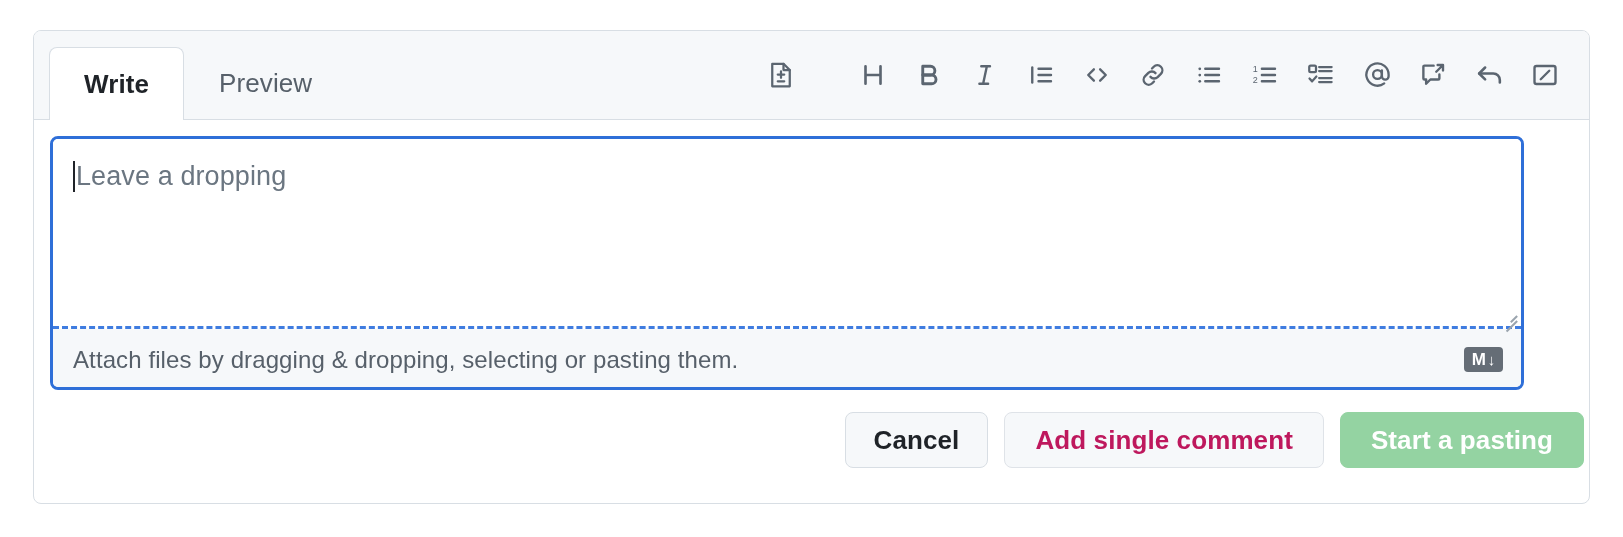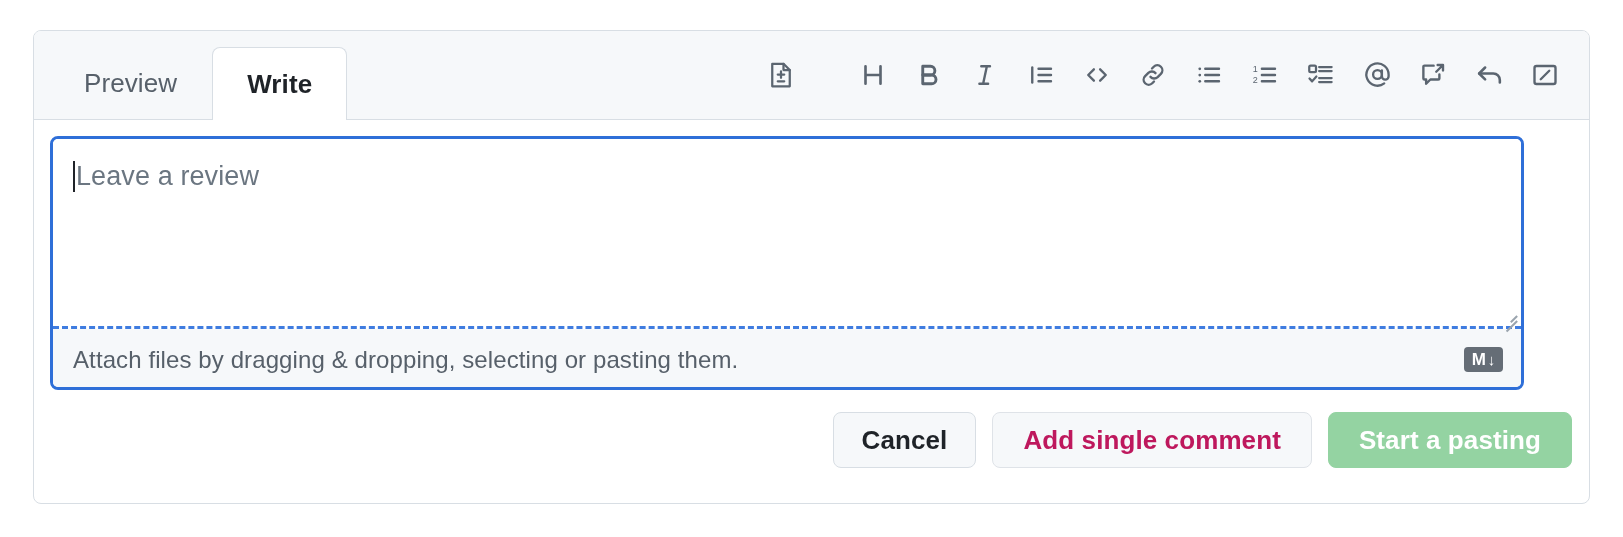--- a/index.html
+++ b/index.html
@@ -204,21 +204,21 @@
   }
   .md-badge span.arrow {
     font-size: 15px;
     line-height: 1;
     font-weight: bold;
   }
 
   
   .actions {
     position: absolute;
-    right: 17px;
+    right: 5px;
     top: 381px;
     display: flex;
     align-items: flex-end;
     gap: 16px;
   }
 
   .btn {
     height: 56px;
     display: flex;
     align-items: center;
@@ -257,25 +257,25 @@
 </head>
 <body>
 
 <div id="root">
 
   <div class="comment-box">
 
     <div class="tab-header">
 
       <div class="tabnav">
+        <div class="tab is-selected">
+          <span>Write</span>
+        </div>
         <div class="tab">
           <span>Preview</span>
-        </div>
-        <div class="tab is-selected">
-          <span>Write</span>
         </div>
       </div>
 
       <div class="toolbar">
 
         <button class="tb-btn tb-gap-lg">
           <span>
             <svg width="30" height="30" viewBox="0 0 24 24" fill="none" stroke="currentColor" stroke-width="1.8" stroke-linecap="round" stroke-linejoin="round">
               <path d="M5 3h9l5 5v13H5z"></path>
               <path d="M14 3v5h5"></path>
@@ -406,21 +406,21 @@
         </button>
 
       </div>
     </div>
 
     <div class="compose">
 
       <div class="textarea-area">
         <div class="placeholder-row">
           <div class="caret"></div>
-          <div class="placeholder-text">Leave a review</div>
+          <div class="placeholder-text">Leave a dropping</div>
         </div>
         <div class="resize-handle">
           <i></i>
             <i></i>
         </div>
       </div>
 
       <div class="drop-divider"></div>
 
       <div class="attach-bar">

